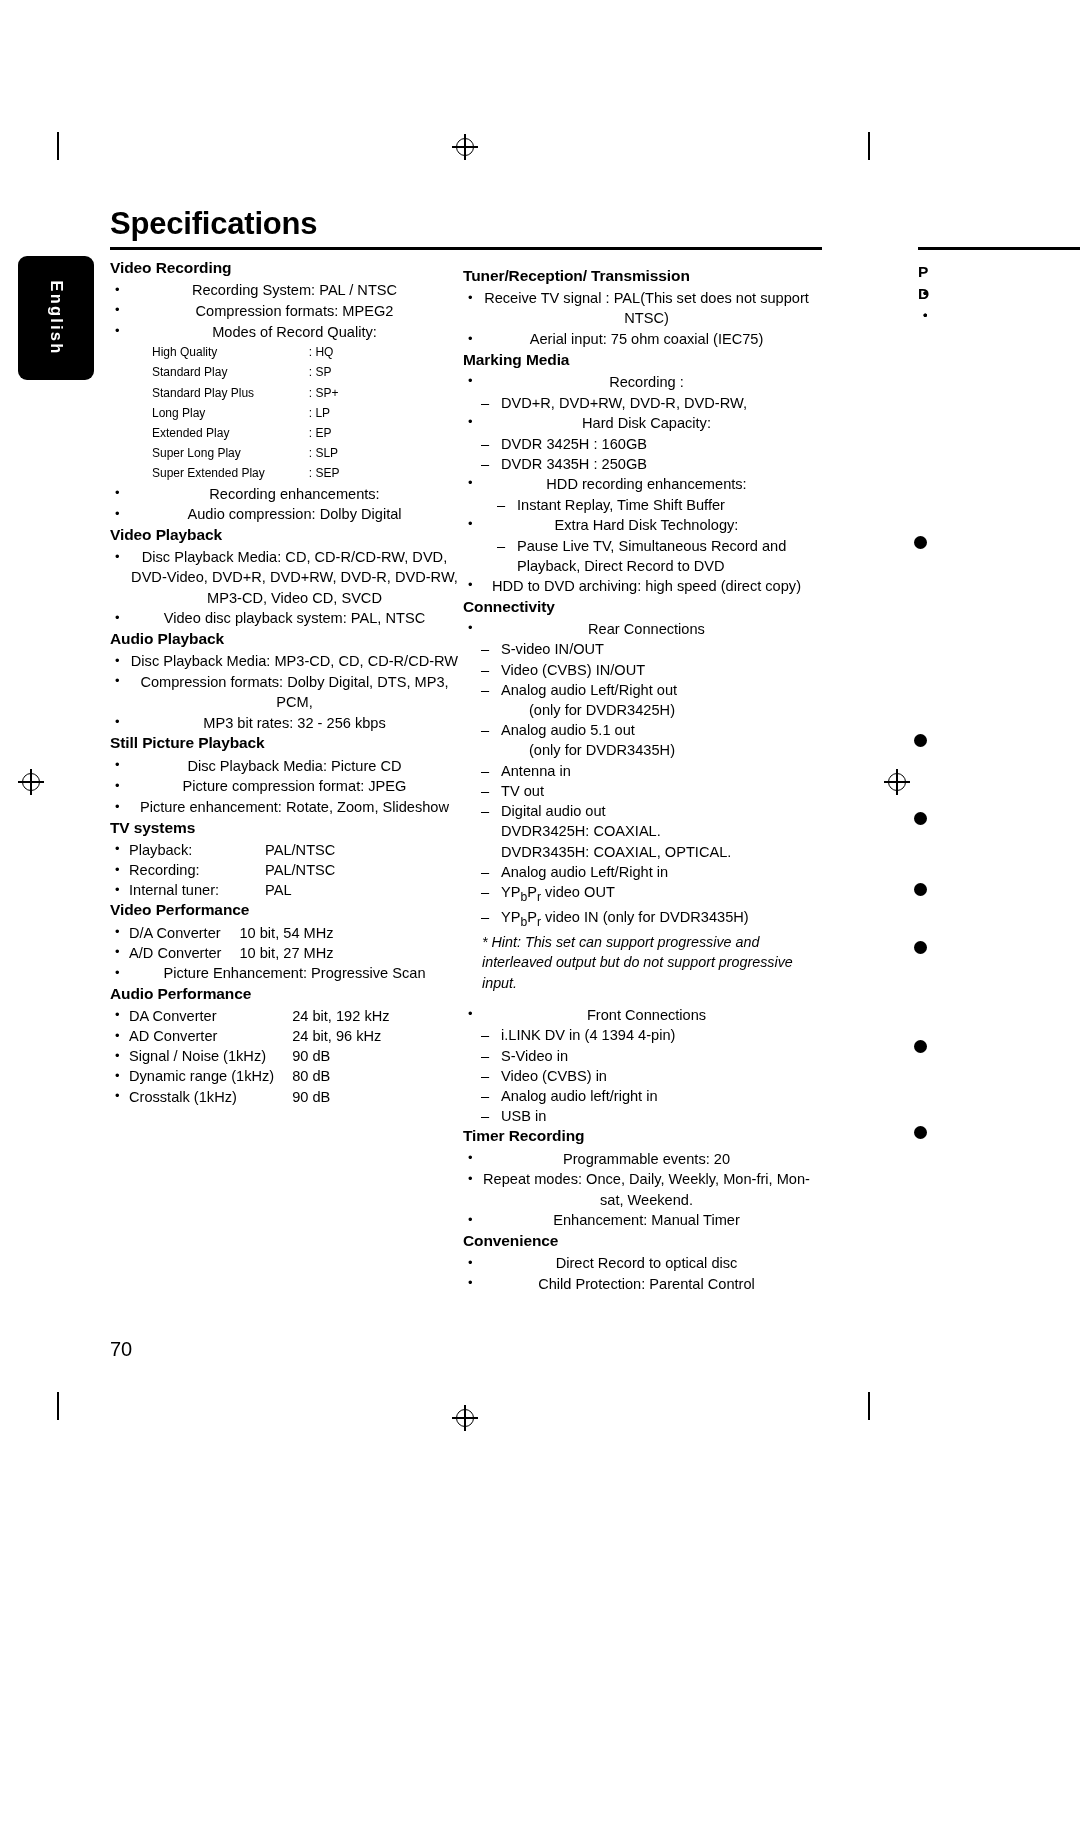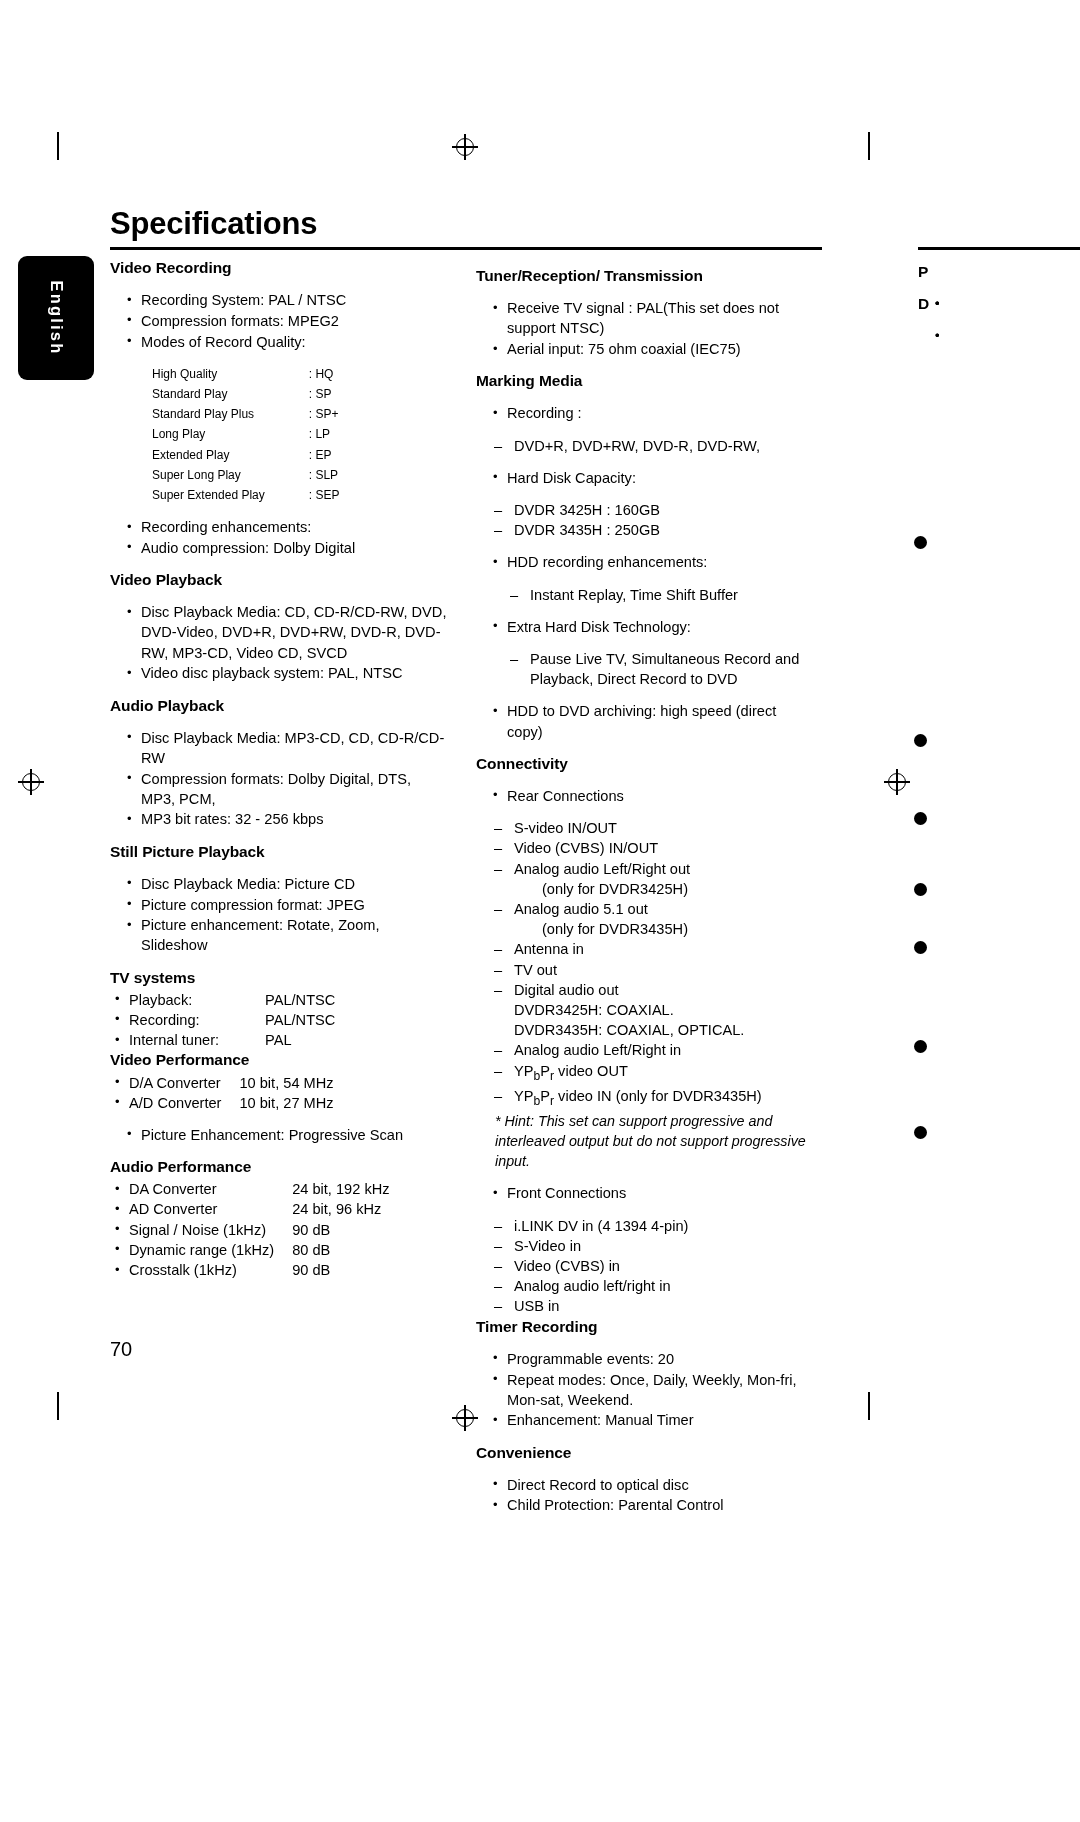--- a/index.html
+++ b/index.html
@@ -39,31 +39,31 @@
     font-size:31px; font-weight:bold; letter-spacing:-0.2px;
   }
   .title-rule {
     position:absolute; left:110px; top:247px; width:712px; height:3px;
     background:#000;
   }
 
   
   .col { position:absolute; top:258px; }
   .col-1 { left:110px; width:350px; }
-  .col-2 { left:476px; width:348px; }
+  .col-2 { left:463px; width:348px; }
   .col-3 { left:918px; width:160px; }
 
   h2.sec {
     font-size:15.5px; font-weight:bold; margin:0 0 2px 0;
     letter-spacing:-0.1px; line-height:1.3;
   }
   .sec-gap { margin-top:18px; }
   .sec-gap-sm { margin-top:9px; }
 
-  ul.b { list-style:none; margin:12px; padding:0; }
+  ul.b { list-style:none; margin:0; padding:0;text-align:center; }
   ul.b > li {
     position:relative; padding-left:19px; font-size:14.6px;
     line-height:20.2px; margin:0 0 0.5px 0;
   }
   ul.b > li::before {
     content:"\2022"; position:absolute; left:5px; top:-0.5px; font-size:13px;
   }
   ul.b > li.nobullet { padding-left:19px; }
   ul.b > li.nobullet::before { content:""; }
 

